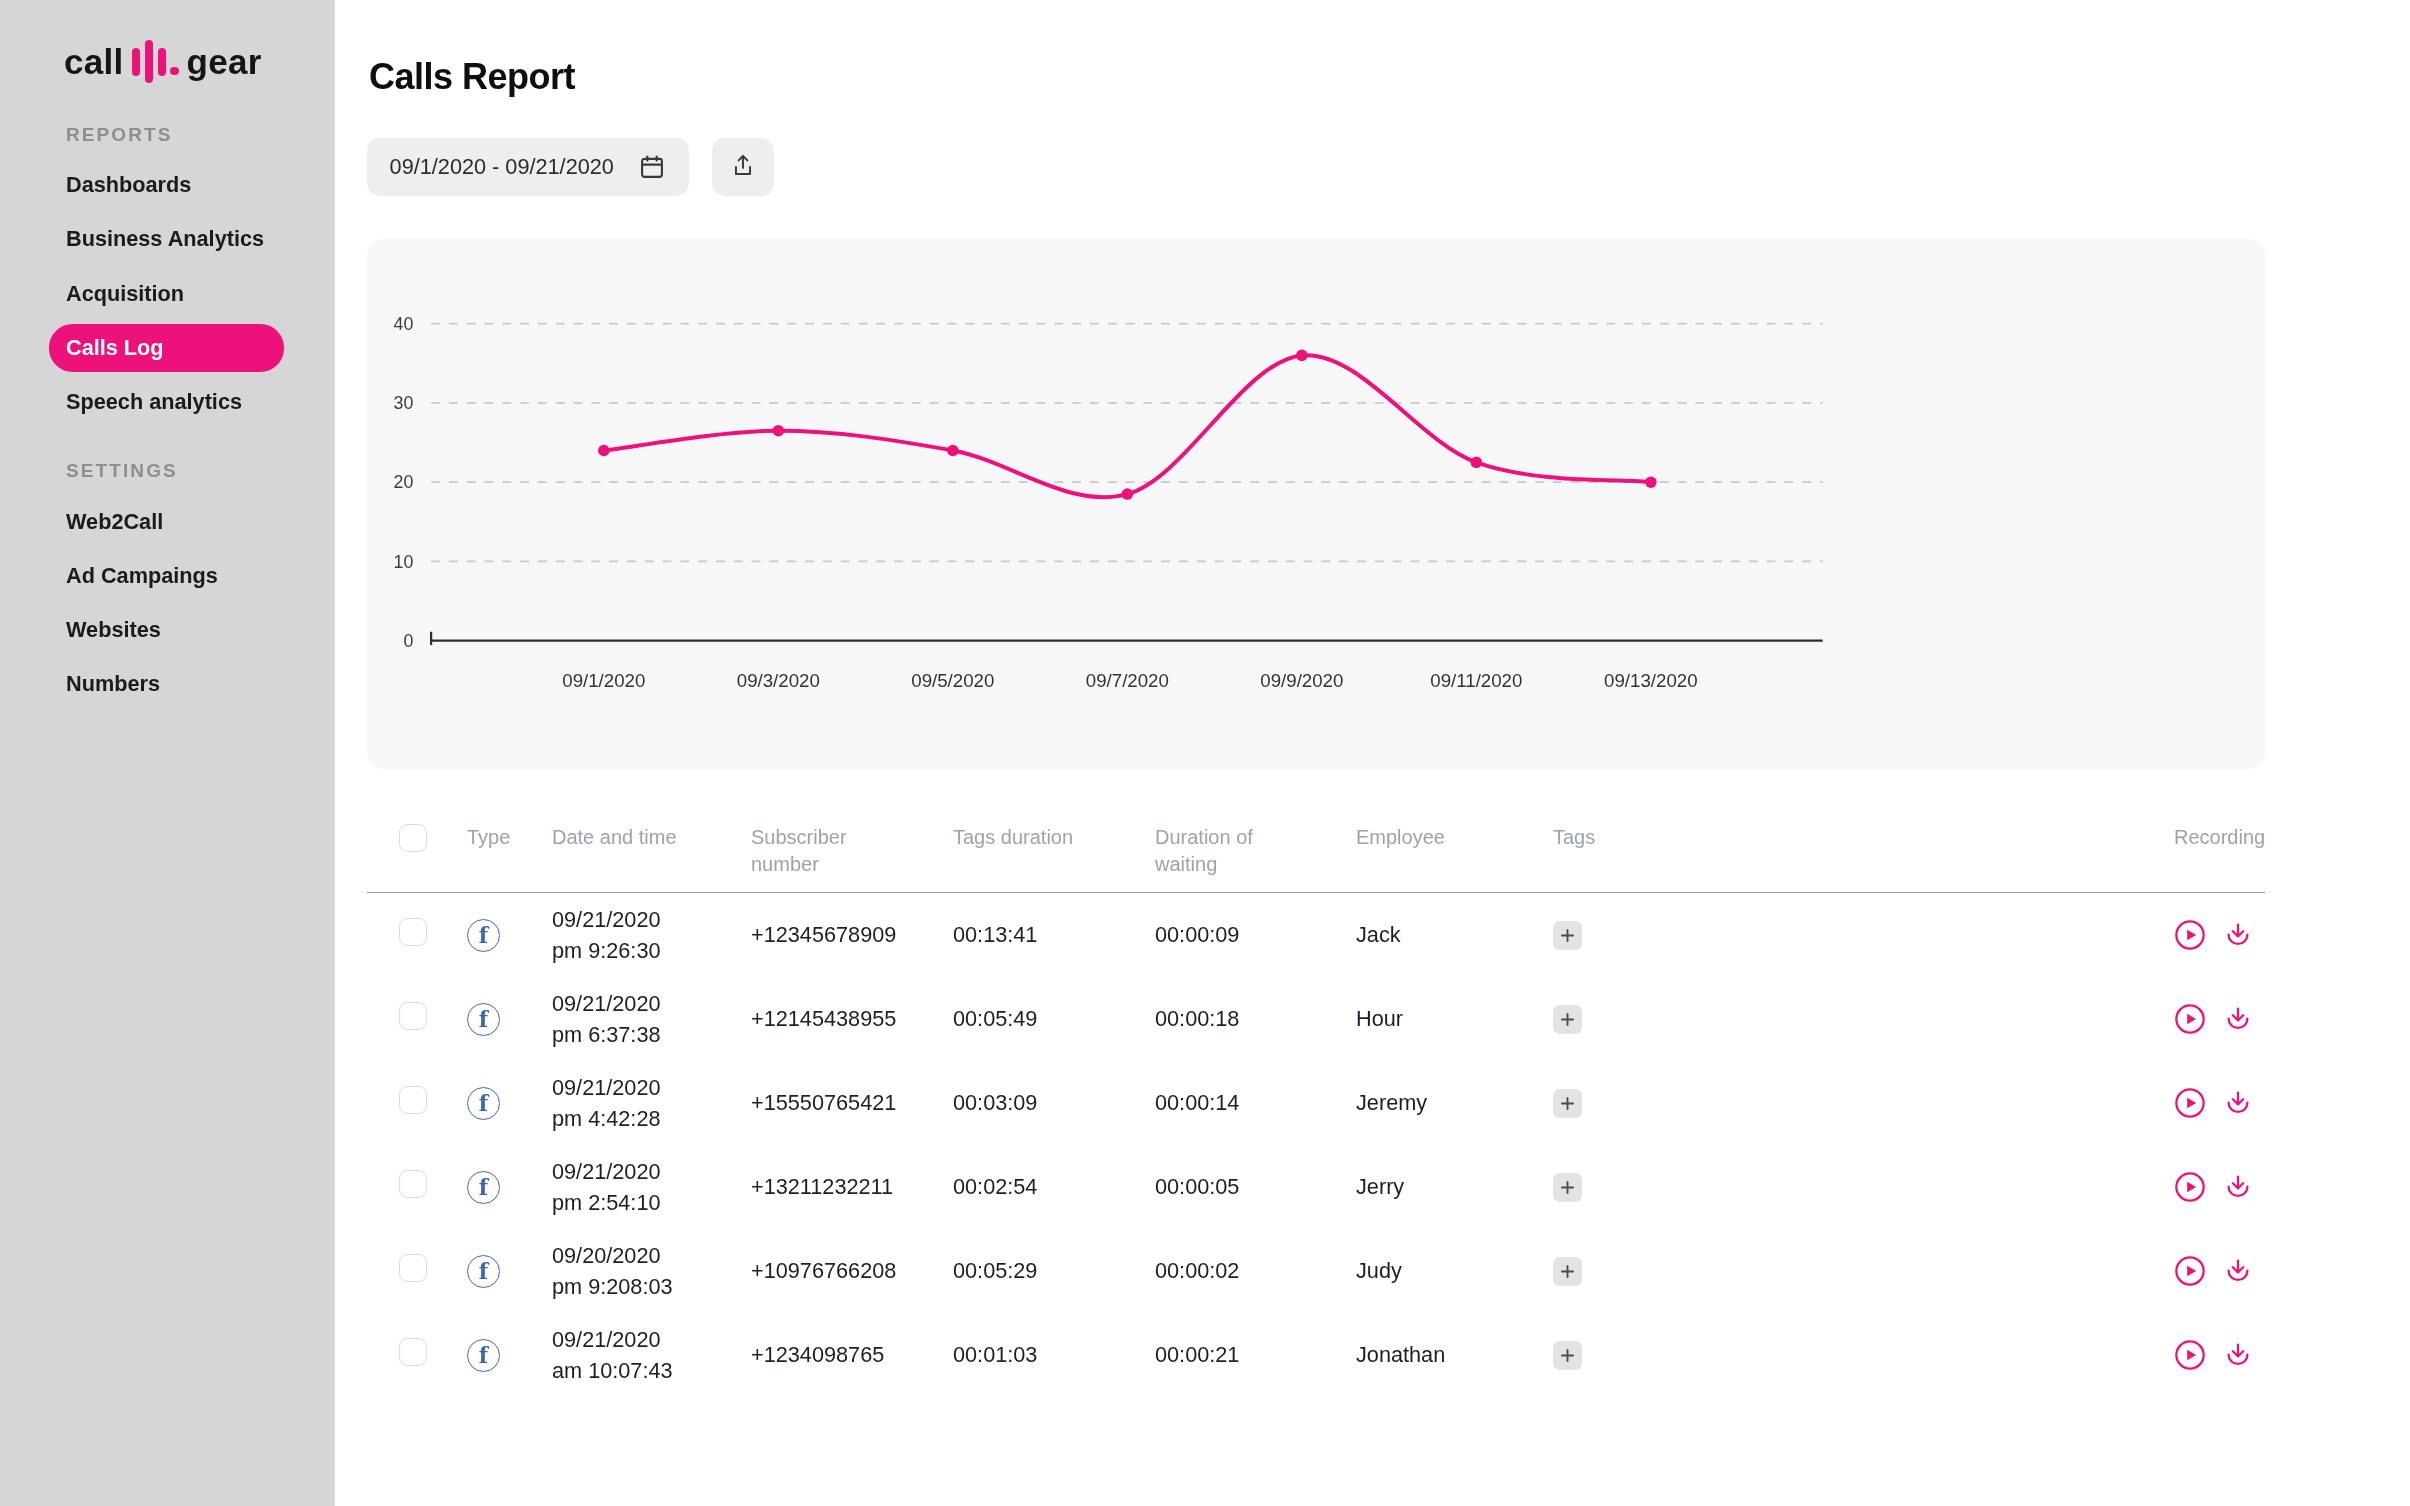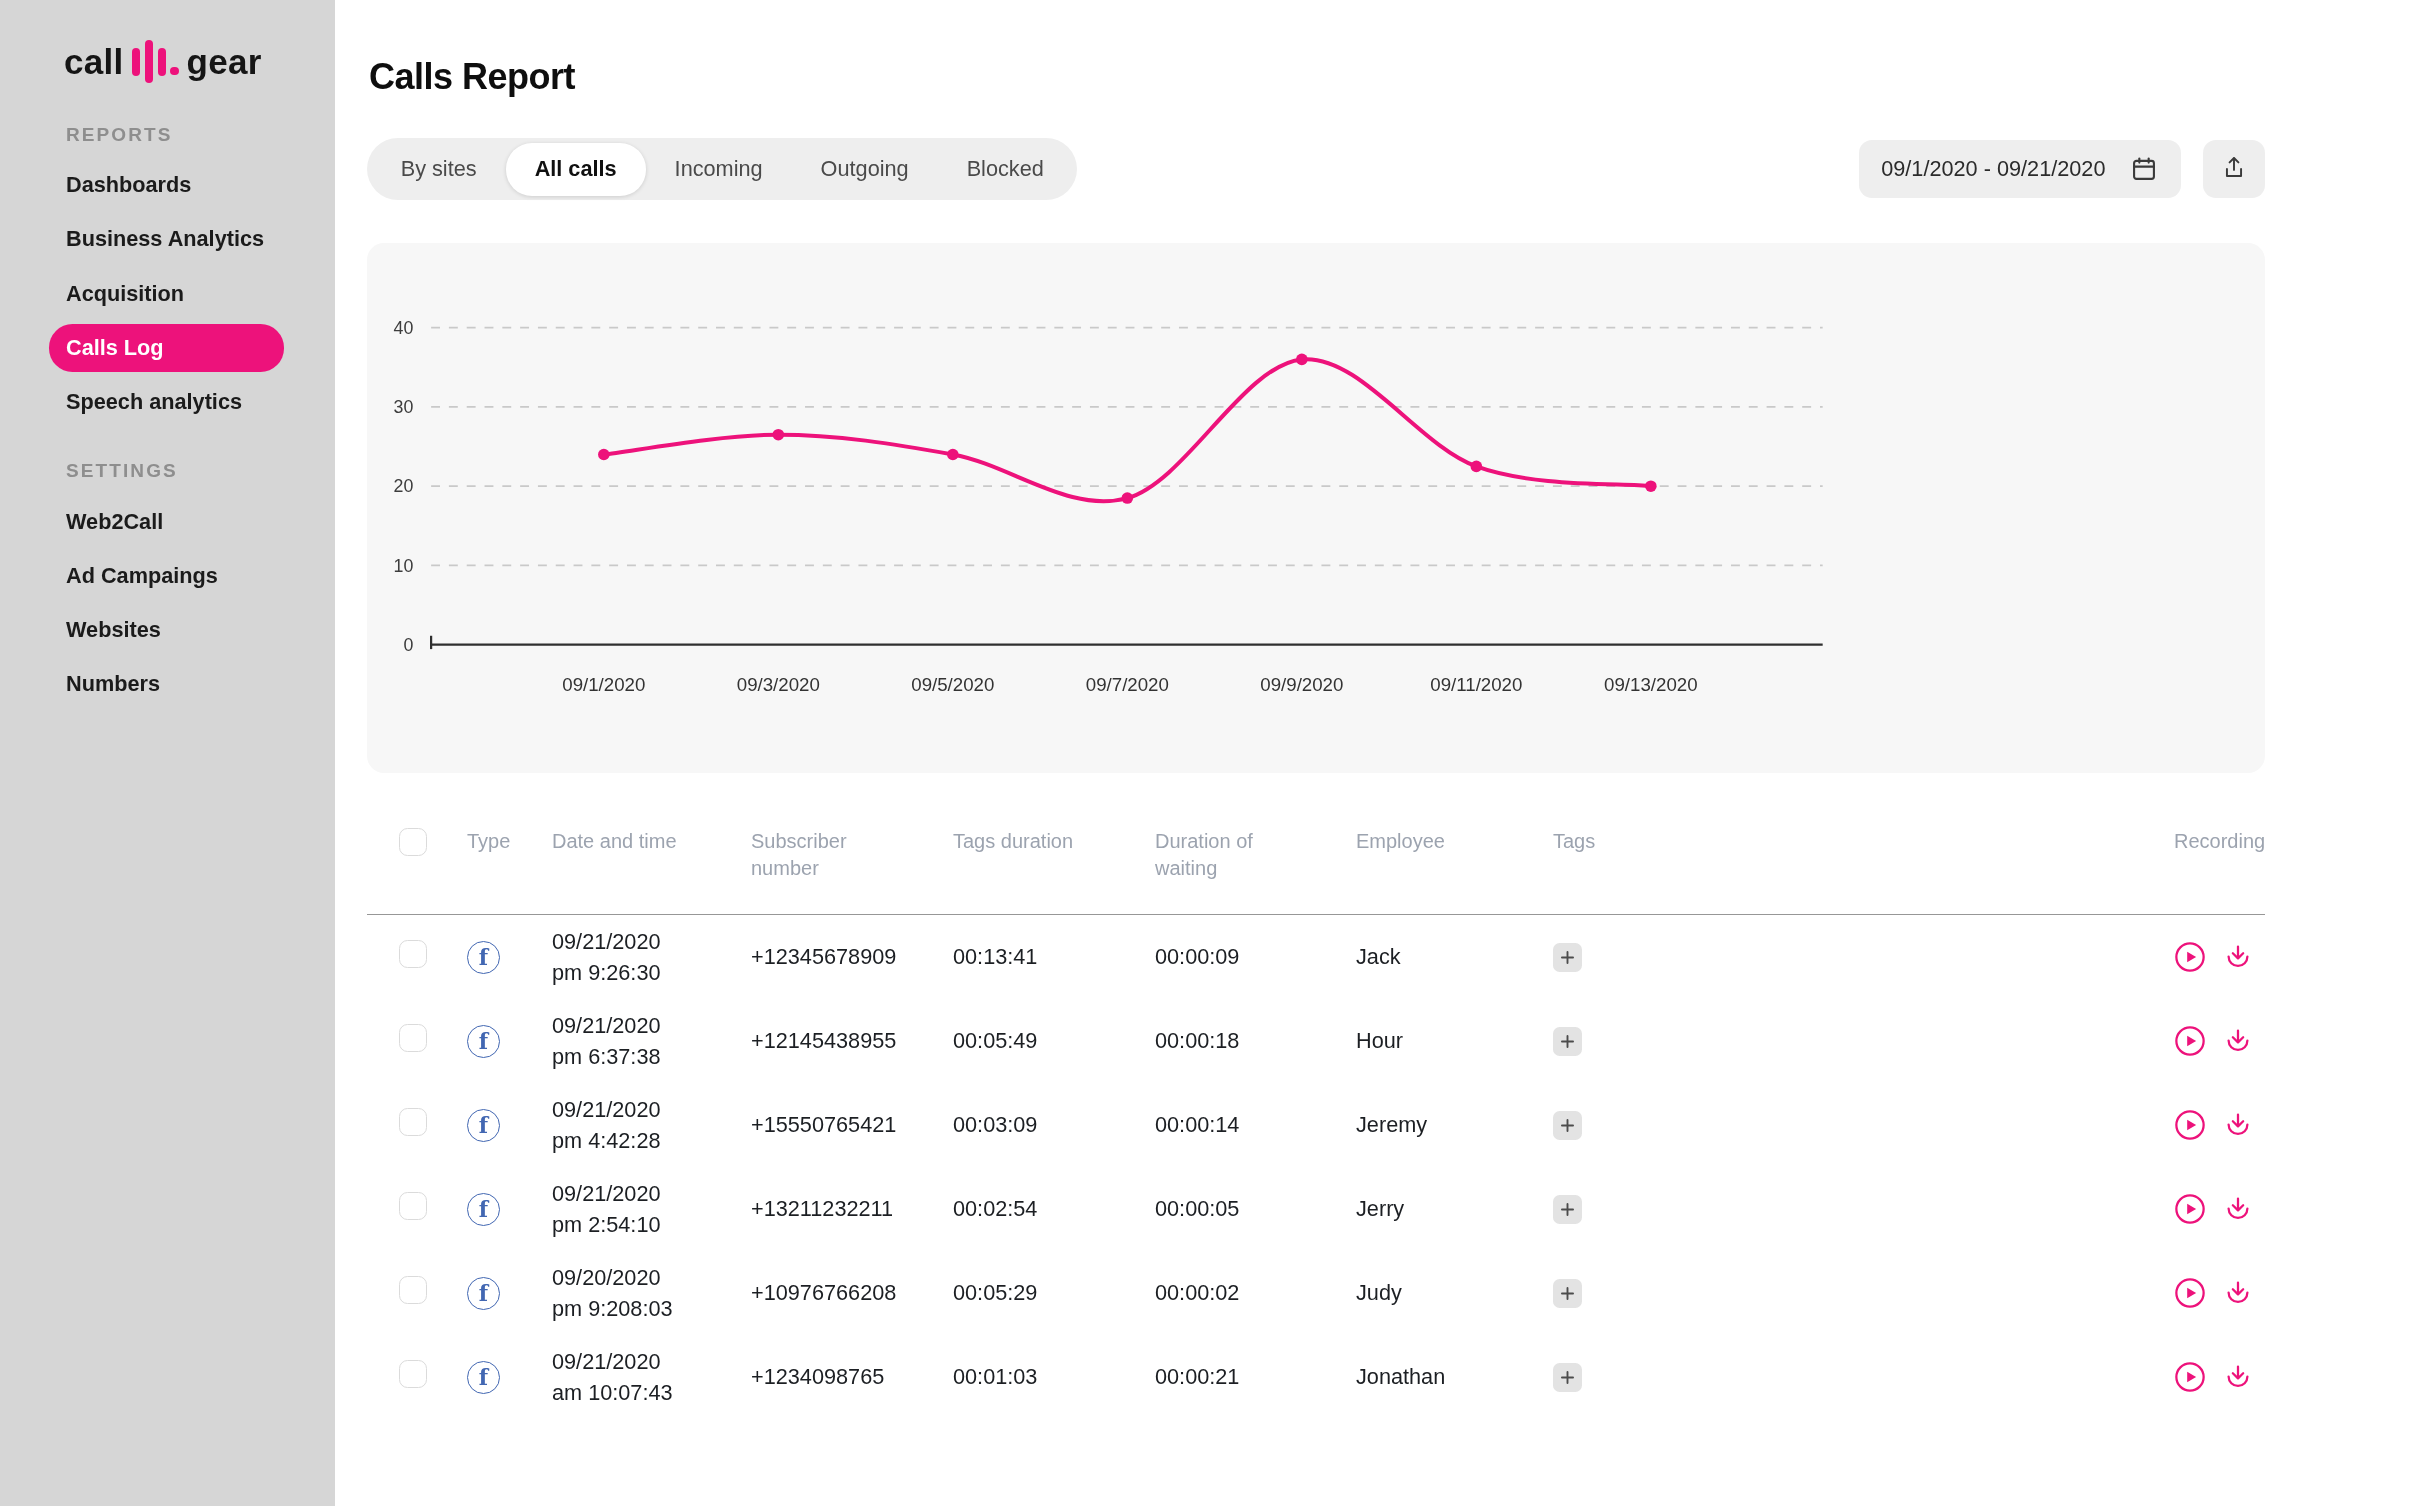--- a/index.html
+++ b/index.html
@@ -51,21 +51,21 @@
   #chart-svg text{font-family:"Liberation Sans",sans-serif;}
   #chart-svg .ytick{font-size:20px;fill:#3D3D3D;}
   #chart-svg .xtick{font-size:21px;fill:#333;}
   .granularity{position:absolute;top:47px;right:83px;display:flex;align-items:center;}
   .gran-item{padding:11.3px 23.5px;font-size:21.7px;color:#4A4A4A;border-radius:11.3px;cursor:pointer;}
   .gran-item.active{background:#fff;font-weight:bold;color:#101010;box-shadow:0 0.9px 4.7px rgba(0,0,0,.16);}
 
   
   .calls-table{margin-top:55px;}
   .thead,.trow{display:grid;grid-template-columns:100px 85px 199px 202px 202px 201px 197px 621px 1fr;}
-  .thead{align-items:start;padding-bottom:32px;border-bottom:1.4px solid #979797;}
+  .thead{align-items:start;padding-bottom:14px;border-bottom:1.4px solid #979797;}
   .th{font-size:20px;color:var(--txt-gray);line-height:1.35;font-weight:normal;text-align:left;}
   .th.narrow{max-width:115px;}
   .trow{height:84px;align-items:center;}
   .cell{font-size:21.7px;color:var(--txt-dark);}
   .c-check{padding-left:32px;box-sizing:border-box;}
   .c-date span{display:block;line-height:1.45;}
   .checkbox{display:inline-block;width:28px;height:28px;border:1.9px solid #DBDBDB;border-radius:8.5px;
             background:#fff;box-sizing:border-box;cursor:pointer;}
   .fb-icon{display:inline-flex;align-items:center;justify-content:center;width:33px;height:33px;
            border:1.9px solid var(--fb-blue);border-radius:50%;color:var(--fb-blue);box-sizing:border-box;
@@ -106,27 +106,20 @@
       <div class="nav-item">Ad Campaings</div>
       <div class="nav-item">Websites</div>
       <div class="nav-item">Numbers</div>
     </nav>
   </aside>
 
   <main class="main">
     <h1 class="page-title">Calls Report</h1>
 
     <div class="toolbar">
-      <div class="filter-tabs">
-        <div class="filter-tab">By sites</div>
-        <div class="filter-tab active">All calls</div>
-        <div class="filter-tab">Incoming</div>
-        <div class="filter-tab">Outgoing</div>
-        <div class="filter-tab">Blocked</div>
-      </div>
 
       <div class="toolbar-right">
         <div class="date-range">
           <span>09/1/2020 - 09/21/2020</span>
           <span class="dark-icon">
             <svg width="28" height="28" viewBox="0 0 24 24" fill="none" stroke="currentColor" stroke-width="1.8" stroke-linecap="round">
               <rect x="3.5" y="5" width="17" height="15.5" rx="2"></rect>
               <line x1="3.5" y1="10" x2="20.5" y2="10"></line>
               <line x1="8" y1="3" x2="8" y2="6.5"></line>
               <line x1="16" y1="3" x2="16" y2="6.5"></line>

